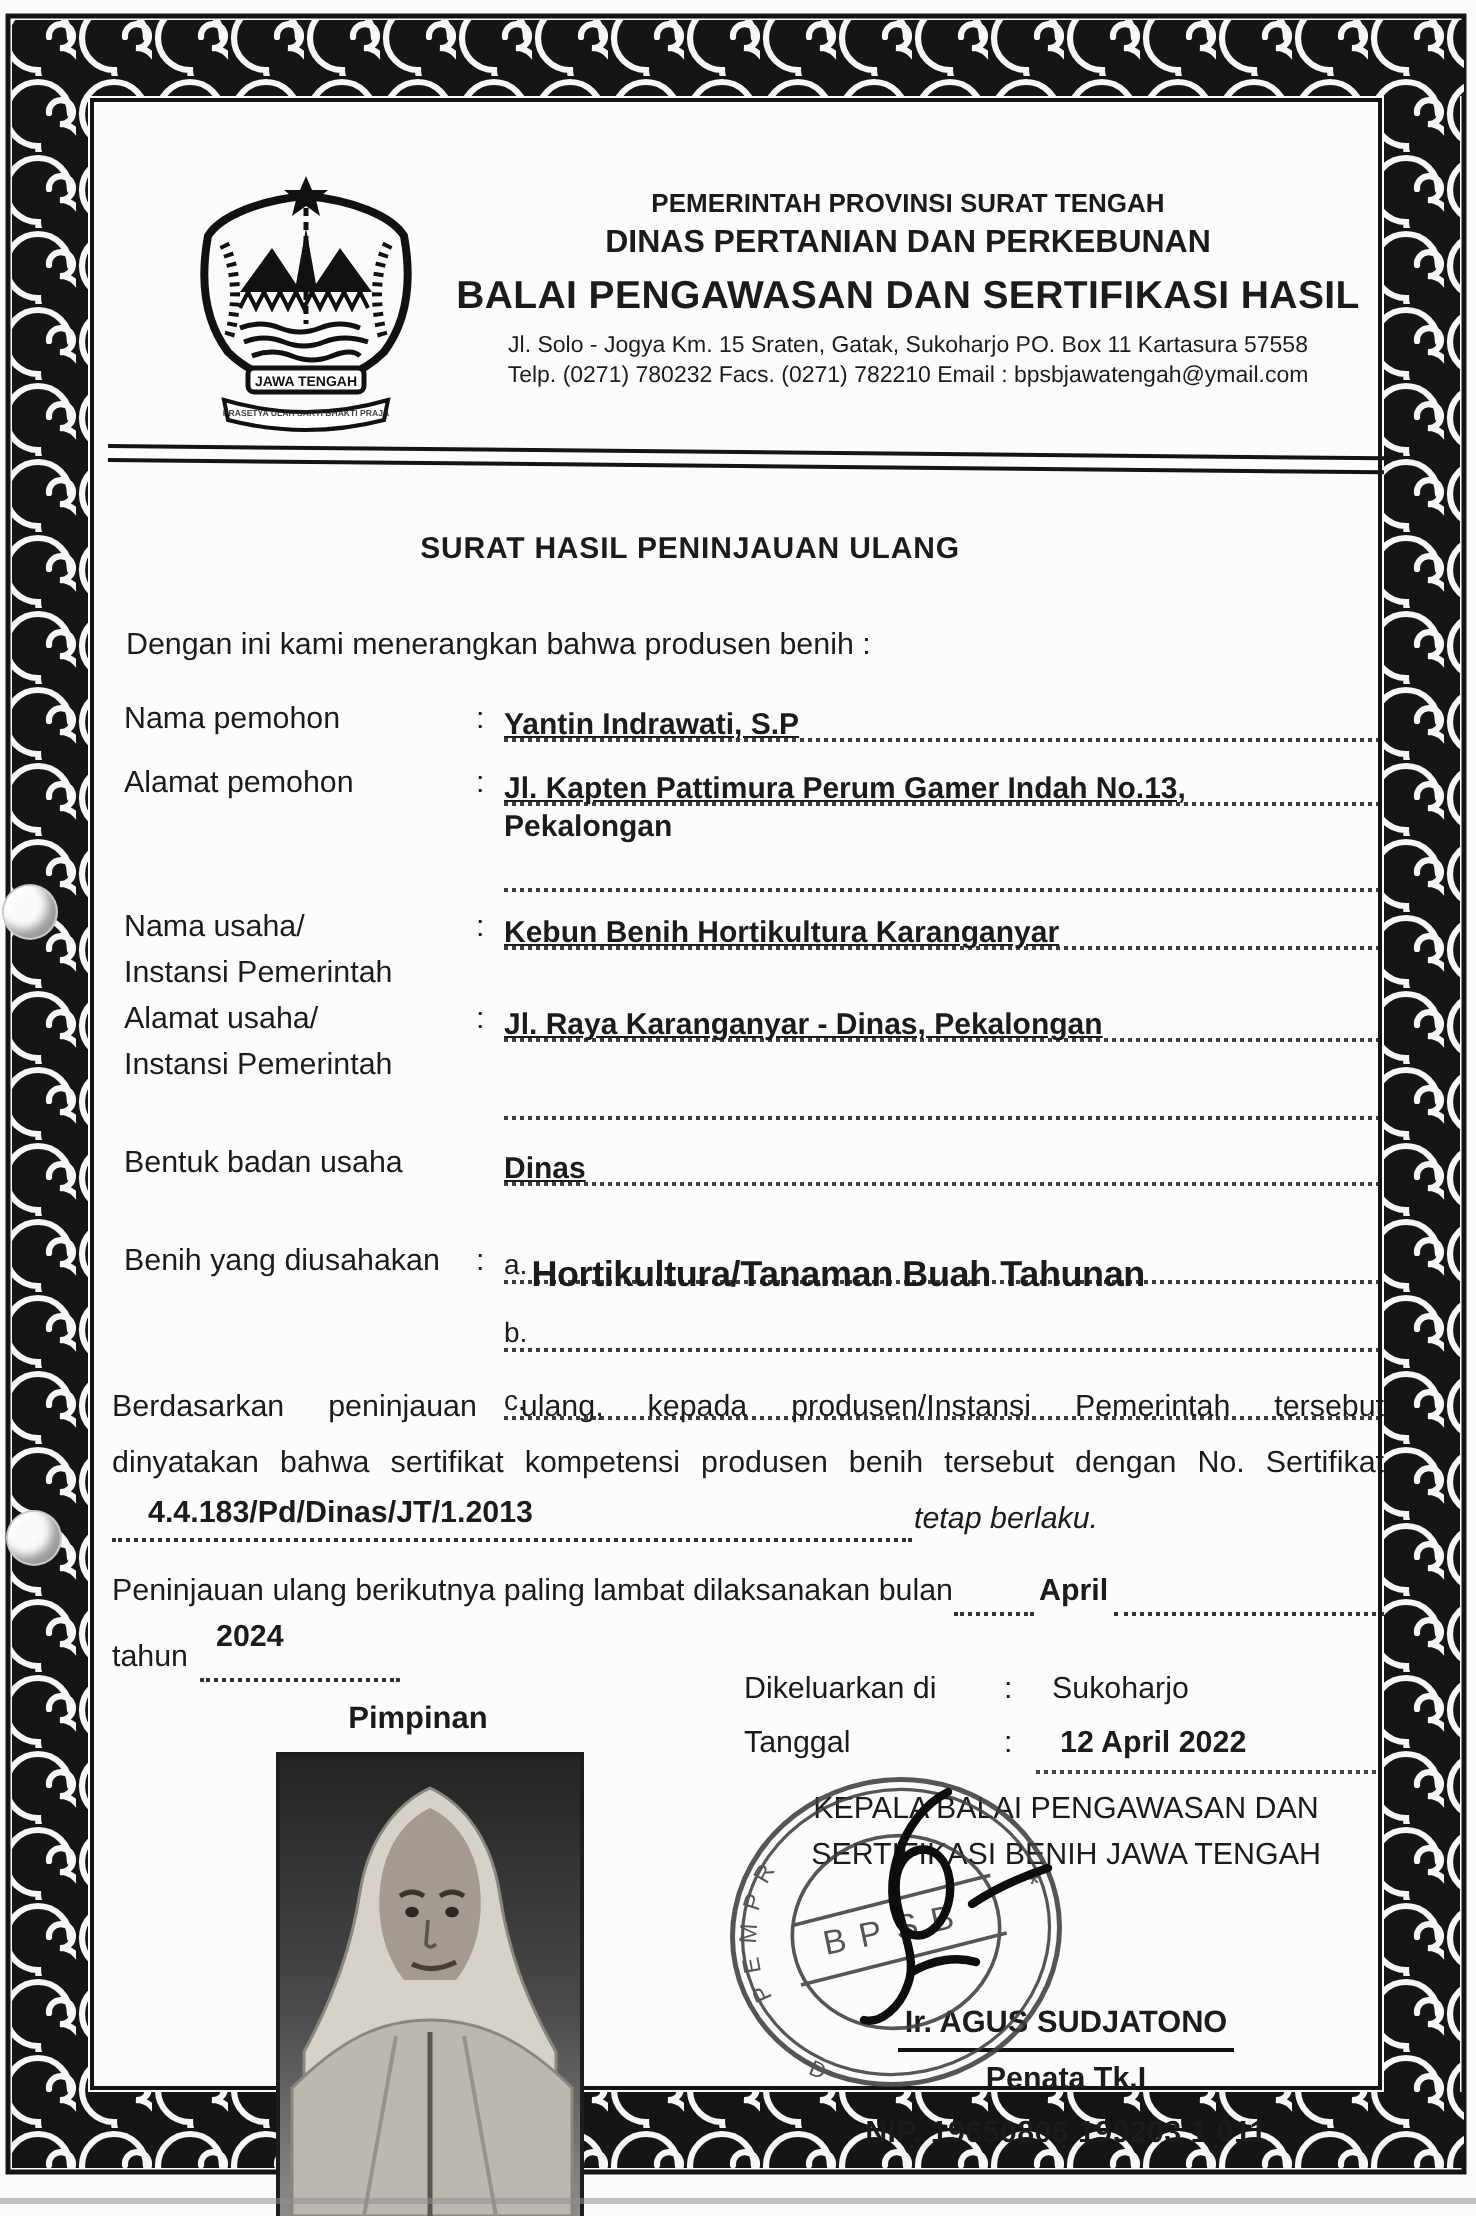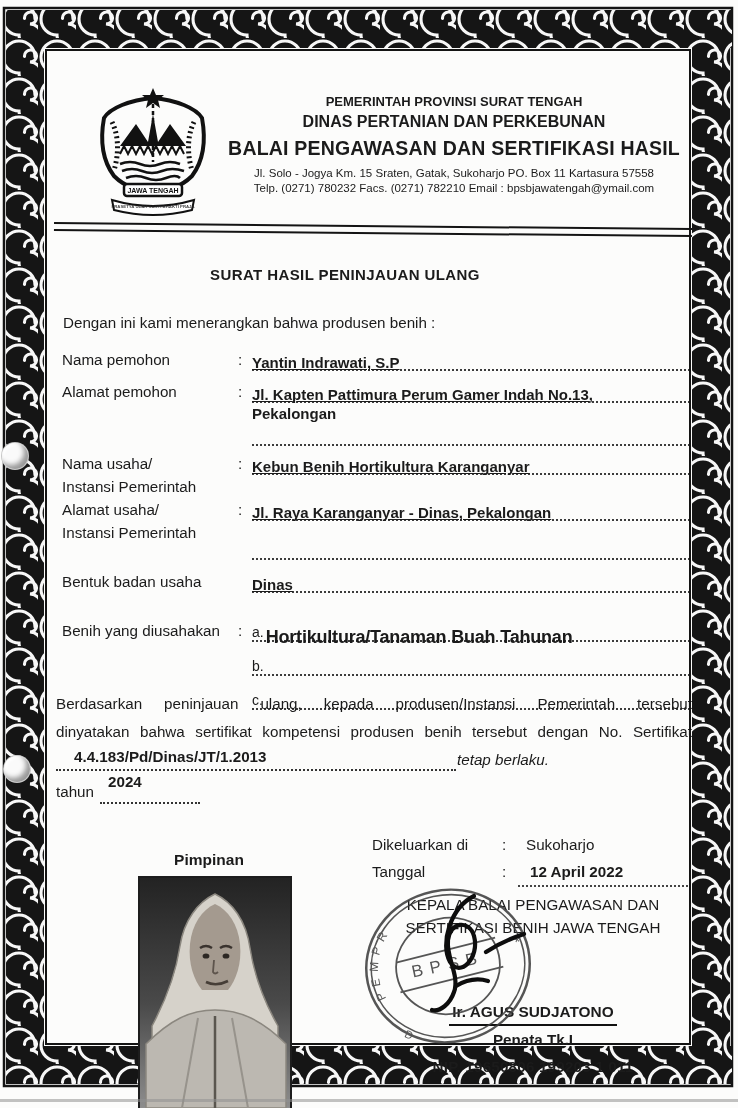--- a/index.html
+++ b/index.html
@@ -192,20 +192,26 @@
     </div>
   </div>
 
   <div class="abs closing">
     <div class="jline">Berdasarkan peninjauan ulang, kepada produsen/Instansi Pemerintah tersebut</div>
     <div class="jline">dinyatakan bahwa sertifikat kompetensi produsen benih tersebut dengan No. Sertifikat</div>
     <div class="certline">
       <div class="certlead"><b>4.4.183/Pd/Dinas/JT/1.2013</b></div>
       <span class="valid">tetap berlaku.</span>
     </div>
+    <div class="p2">
+      <span>Peninjauan ulang berikutnya paling lambat dilaksanakan bulan</span>
+      <span class="lead38"></span>
+      <b>April</b>
+      <span class="leadgrow"></span>
+    </div>
     <div class="p3">
       <span>tahun</span>
       <span class="lead100"><b>2024</b></span>
     </div>
   </div>
 
   <div class="abs issue">
     <div class="irow">
       <span class="ilabel">Dikeluarkan di</span>
       <span class="icolon">:</span>

